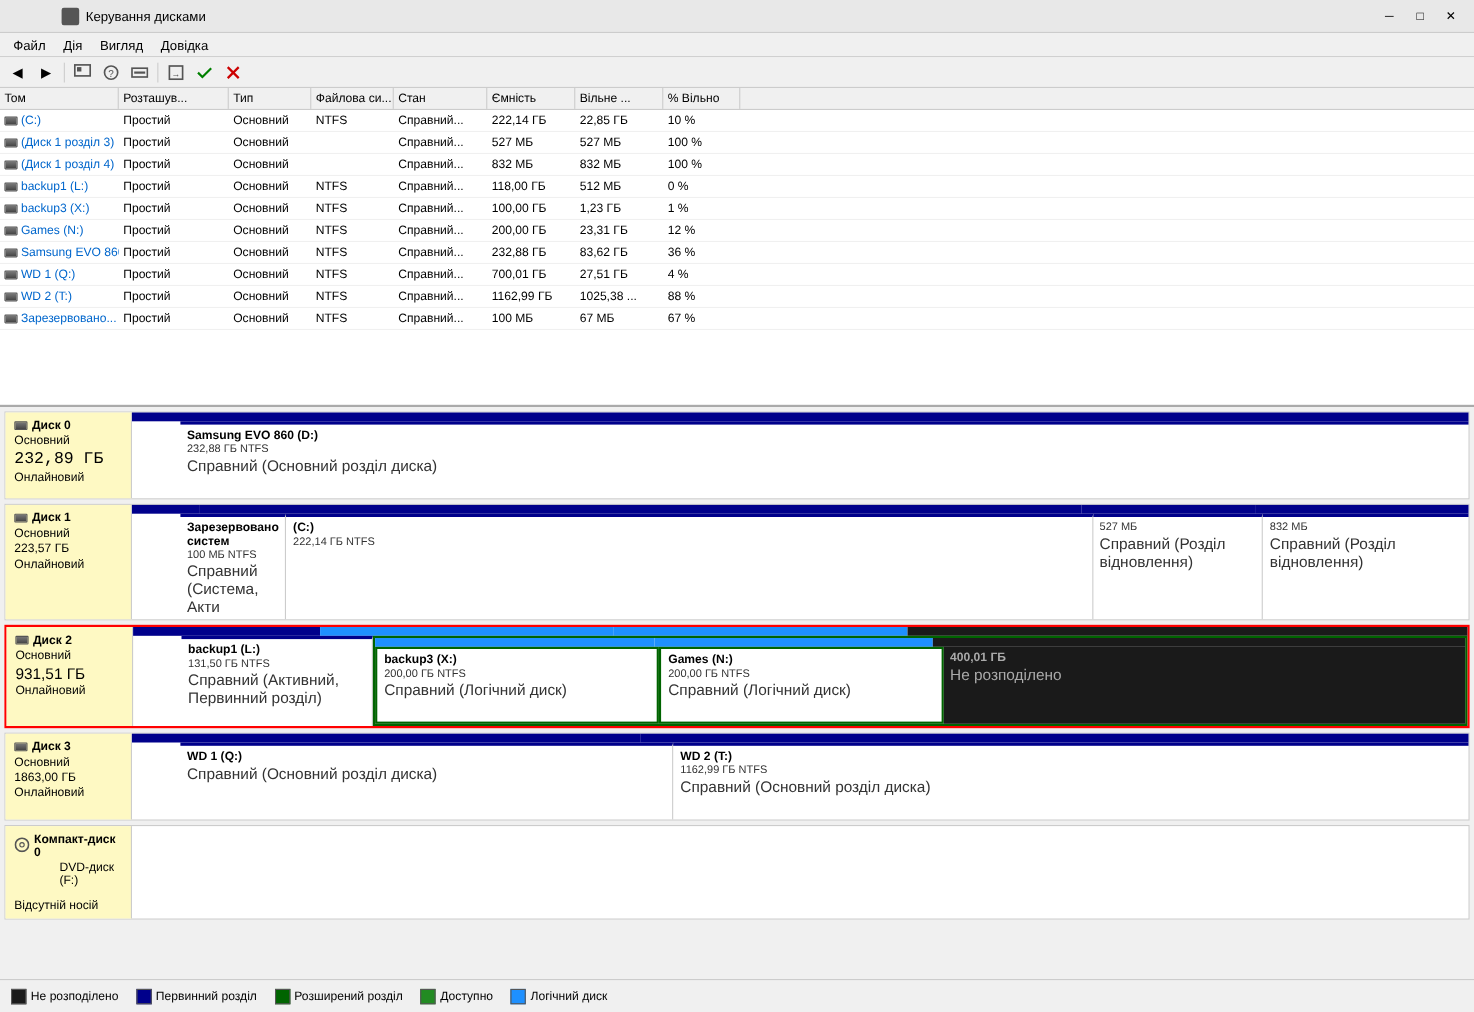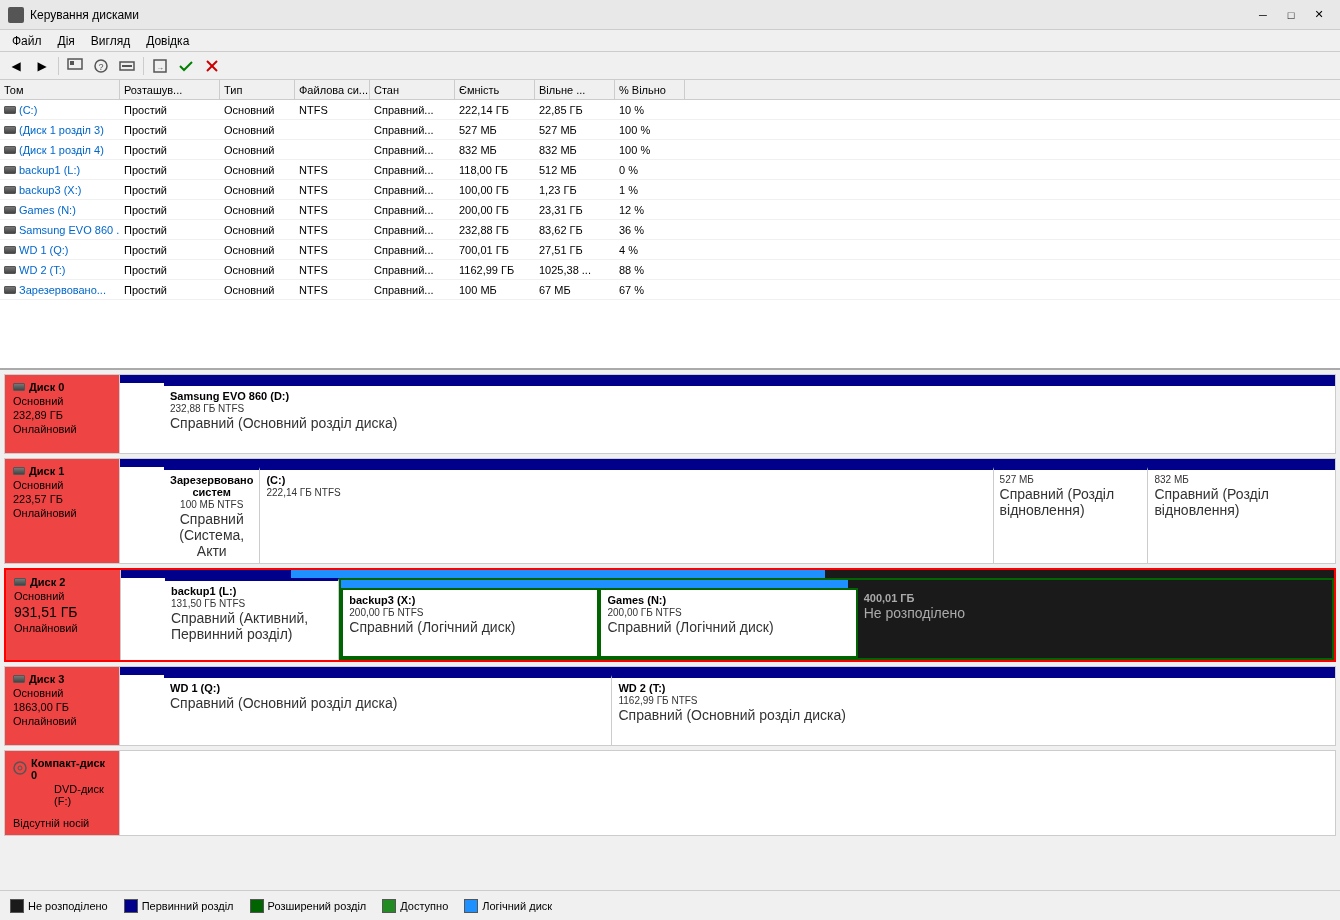--- a/index.html
+++ b/index.html
@@ -7,21 +7,21 @@
     
     .title-bar {
       background: #e8e8e8;
       height: 30px;
       display: flex;
       align-items: center;
       justify-content: space-between;
       padding: 0 8px;
       border-bottom: 1px solid #ccc;
     }
-    .title-bar-left { display: flex; align-items: center; gap: 6px; }
+    .title-bar-left { display: flex; align-items: center; gap: 6px; margin-left: 48px; }
     .title-icon { width: 16px; height: 16px; background: #555; border-radius: 2px; }
     .title-text { font-size: 12px; }
     .title-bar-right { display: flex; gap: 2px; }
     .win-btn { width: 26px; height: 20px; display: flex; align-items: center; justify-content: center; cursor: pointer; font-size: 11px; background: transparent; border: none; }
 
     .menu-bar {
       background: #f0f0f0;
       height: 22px;
       display: flex;
       align-items: center;
@@ -75,21 +75,21 @@
       height: 100%;
       display: flex;
       align-items: center;
       font-weight: normal;
       cursor: pointer;
       white-space: nowrap;
       overflow: hidden;
       font-size: 11px;
     }
 
-    .col-tom { width: 120px; }
+    .col-tom { width: 108px; }
     .col-razm { width: 100px; }
     .col-typ { width: 75px; }
     .col-fs { width: 75px; }
     .col-stan { width: 85px; }
     .col-emnist { width: 80px; }
     .col-vilne { width: 80px; }
     .col-pct { width: 70px; }
 
     .list-body { overflow-y: auto; height: calc(290px - 20px); }
     .list-row {
@@ -123,21 +123,21 @@
       min-height: 80px;
       background: white;
       border: 1px solid #ccc;
     }
     .disk-row.selected-disk { border: 2px solid #ff0000; }
 
     .disk-label {
       width: 115px;
       min-width: 115px;
       padding: 6px 8px;
-      background: #ef4444;
+      background: #fef9c3;
       border-right: 1px solid #ccc;
       font-size: 11px;
       display: flex;
       flex-direction: column;
       gap: 2px;
     }
     .disk-name { font-weight: bold; display: flex; align-items: center; gap: 4px; }
     .disk-name-icon {
       width: 12px; height: 8px;
       border: 1px solid #555;
@@ -418,21 +418,21 @@
   </div>
 
   <div class="disk-panel" id="disk-panel">
   <div class="disk-row">
         <div class="disk-label">
           <div class="disk-name">
             <div class="disk-name-icon"></div>
             <span>Диск 0</span>
           </div>
           <div style="font-size: 11px;">Основний</div>
-          <div style="font-size: 11px;">232,89 ГБ</div>
+          <div style="font-size: 15px; font-family: Liberation Mono, monospace;">232,89 ГБ</div>
           <div style="font-size: 11px;">Онлайновий</div>
         </div>
         <div class="disk-partitions">
           <div class="disk-bar">
             <div style="flex: 100 1 0%; background: rgb(0, 0, 139);"></div>
           </div>
           <div class="partitions-body">
             <div class="partition primary-part" style="flex: 100 1 0%;">
             <div class="part-name">Samsung EVO 860 (D:)</div>
             <div class="part-info">232,88 ГБ NTFS</div>
@@ -452,21 +452,21 @@
           <div style="font-size: 11px;">Онлайновий</div>
         </div>
         <div class="disk-partitions">
           <div class="disk-bar">
             <div style="flex: 5 1 0%; background: rgb(0, 0, 139);"></div>
             <div style="flex: 66 1 0%; background: rgb(0, 0, 139);"></div>
             <div style="flex: 13 1 0%; background: rgb(0, 0, 139);"></div>
             <div style="flex: 16 1 0%; background: rgb(0, 0, 139);"></div>
           </div>
           <div class="partitions-body">
-            <div class="partition primary-part" style="flex: 5 1 0%; text-align: center;">
+            <div class="partition primary-part" style="flex: 5 1 0%;">
             <div class="part-name">Зарезервовано систем</div>
             <div class="part-info">100 МБ NTFS</div>
             <div class="part-status">Справний (Система, Акти</div>
           </div>
             <div class="partition primary-part" style="flex: 66 1 0%;">
             <div class="part-name">(C:)</div>
             <div class="part-info">222,14 ГБ NTFS</div>
           </div>
             <div class="partition primary-part" style="flex: 13 1 0%;">
 

